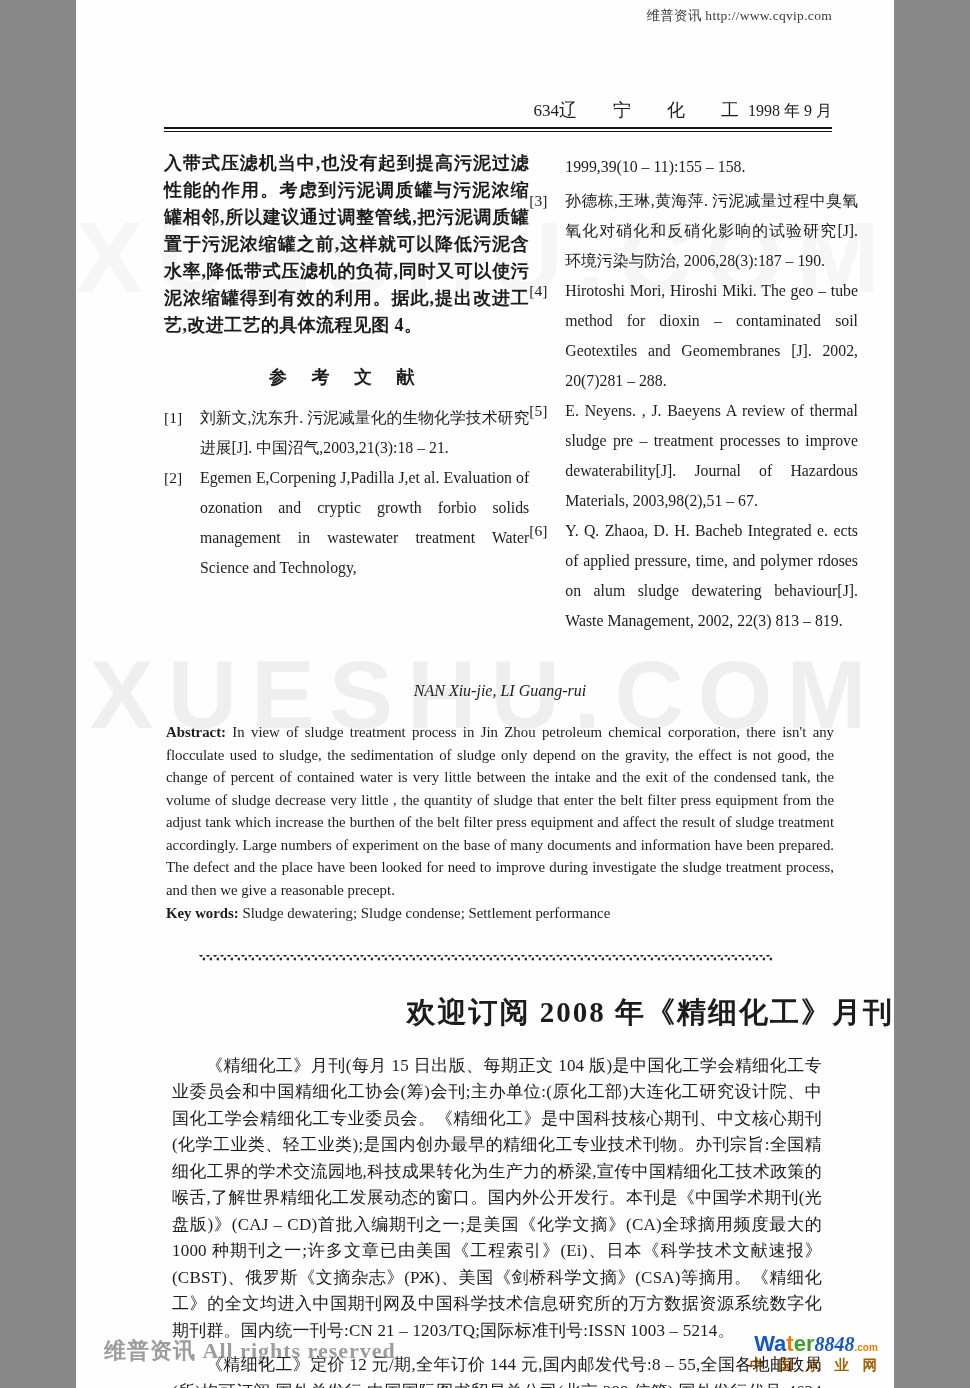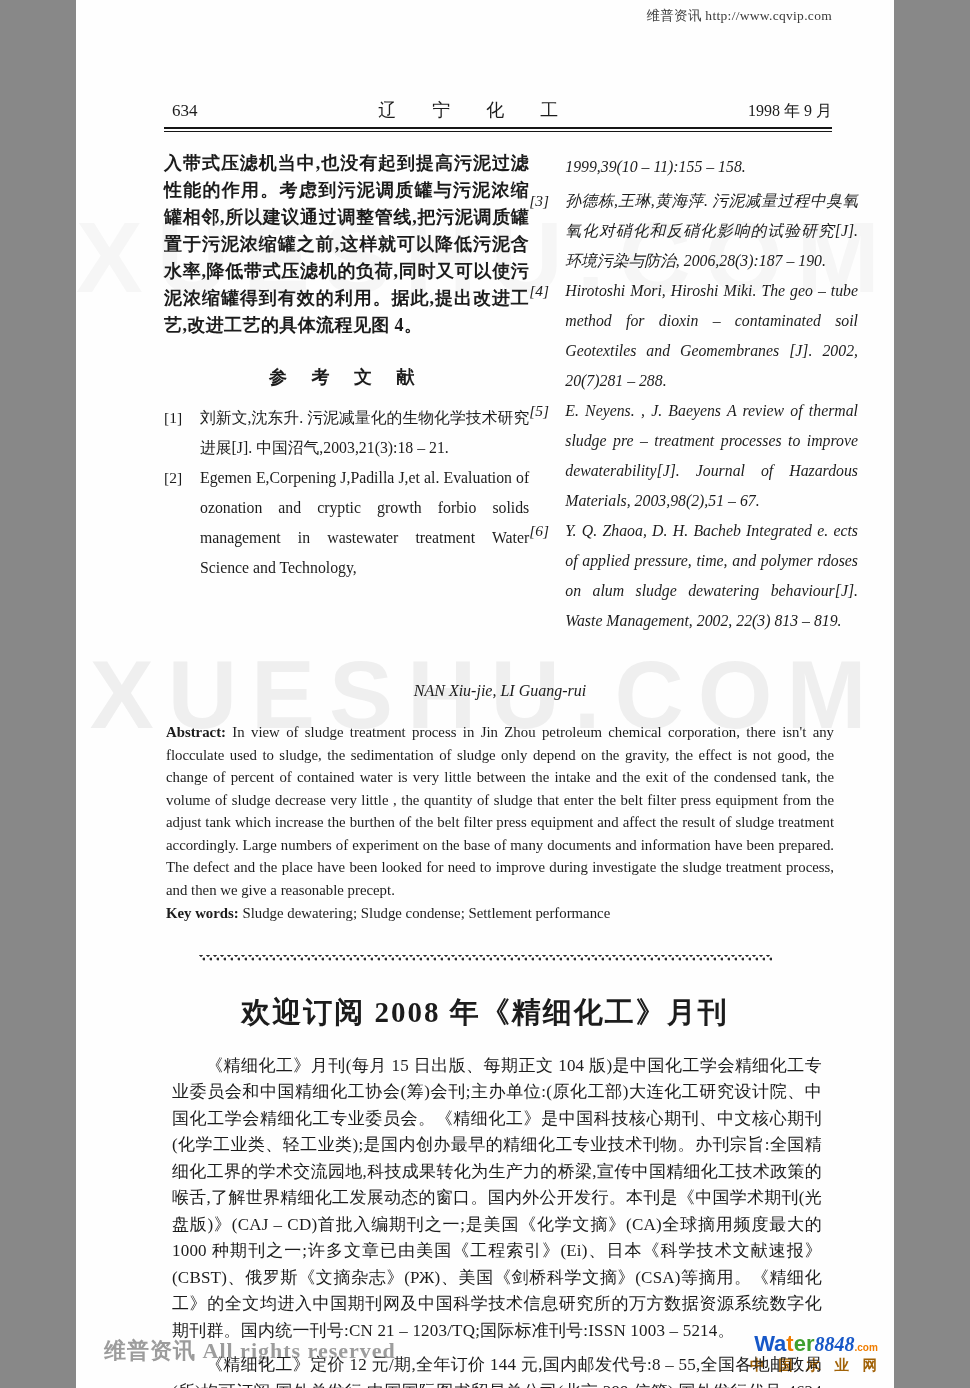--- a/index.html
+++ b/index.html
@@ -21,40 +21,40 @@
     font-family:"Liberation Sans","DejaVu Sans",sans-serif;
     font-weight:bold; letter-spacing:14px; white-space:nowrap;
     color:rgba(110,110,110,0.10); pointer-events:none; z-index:0;
   }
   .bg-watermark.upper { top:200px; font-size:100px; color:rgba(120,120,120,0.06); }
   .bg-watermark.mid   { top:640px; font-size:96px; }
 
   
   .page-header {
     position:relative; z-index:1;
-    margin:98px 62px 0 96px;
-    display:flex; align-items:baseline; justify-content:space-between;
+    margin:98px 62px 0 64px;
+    display:flex; align-items:baseline; justify-content:flex-end;
     font-size:17px;
   }
   .journal-title { letter-spacing:9px; font-size:18px; }
   .issue-date { font-size:16px; }
   .header-rule {
     position:relative; z-index:1;
     margin:5px 62px 0 88px; height:2px;
     border-top:2px solid #151515; border-bottom:1px solid #151515;
   }
 
   
   .columns {
     position:relative; z-index:1;
     margin:18px 36px 0 88px;
     display:flex; justify-content:space-between;
   }
   .col-left  { width:420px; }
-  .col-right { width:378px;font-style:italic; }
+  .col-right { width:378px; }
 
   .body-cn {
     margin:0; font-size:18px; line-height:27px; font-weight:600;
     text-align:justify; letter-spacing:0.4px;
   }
   .ref-heading {
     margin:26px 0 14px; text-align:center;
     font-size:18px; font-weight:bold; letter-spacing:10px;
   }
   .ref-item { display:flex; margin:0; }
@@ -79,21 +79,21 @@
     width:575px; height:6px; margin:30px auto 0;
     background-image:
       radial-gradient(circle at 3px 0px, #2b2b2b 1.4px, rgba(0,0,0,0) 2.1px),
       radial-gradient(circle at 6px 4px, #2b2b2b 1.1px, rgba(0,0,0,0) 1.8px);
     background-size:7px 6px; background-repeat:repeat-x;
   }
 
   
   .sub-heading {
     position:relative; z-index:1;
-    margin:32px 0 0; text-align:center;
+    margin:32px 0 0; text-align:right;
     font-size:29px; font-weight:bold; letter-spacing:2px;
   }
   .sub-body { position:relative; z-index:1; margin:20px 64px 0 88px; }
   .sub-paragraph {
     margin:8px; font-size:17px; line-height:26.5px;
     text-align:justify; text-indent:2em; letter-spacing:0.2px;
   }
 
   
   .rights-text {

